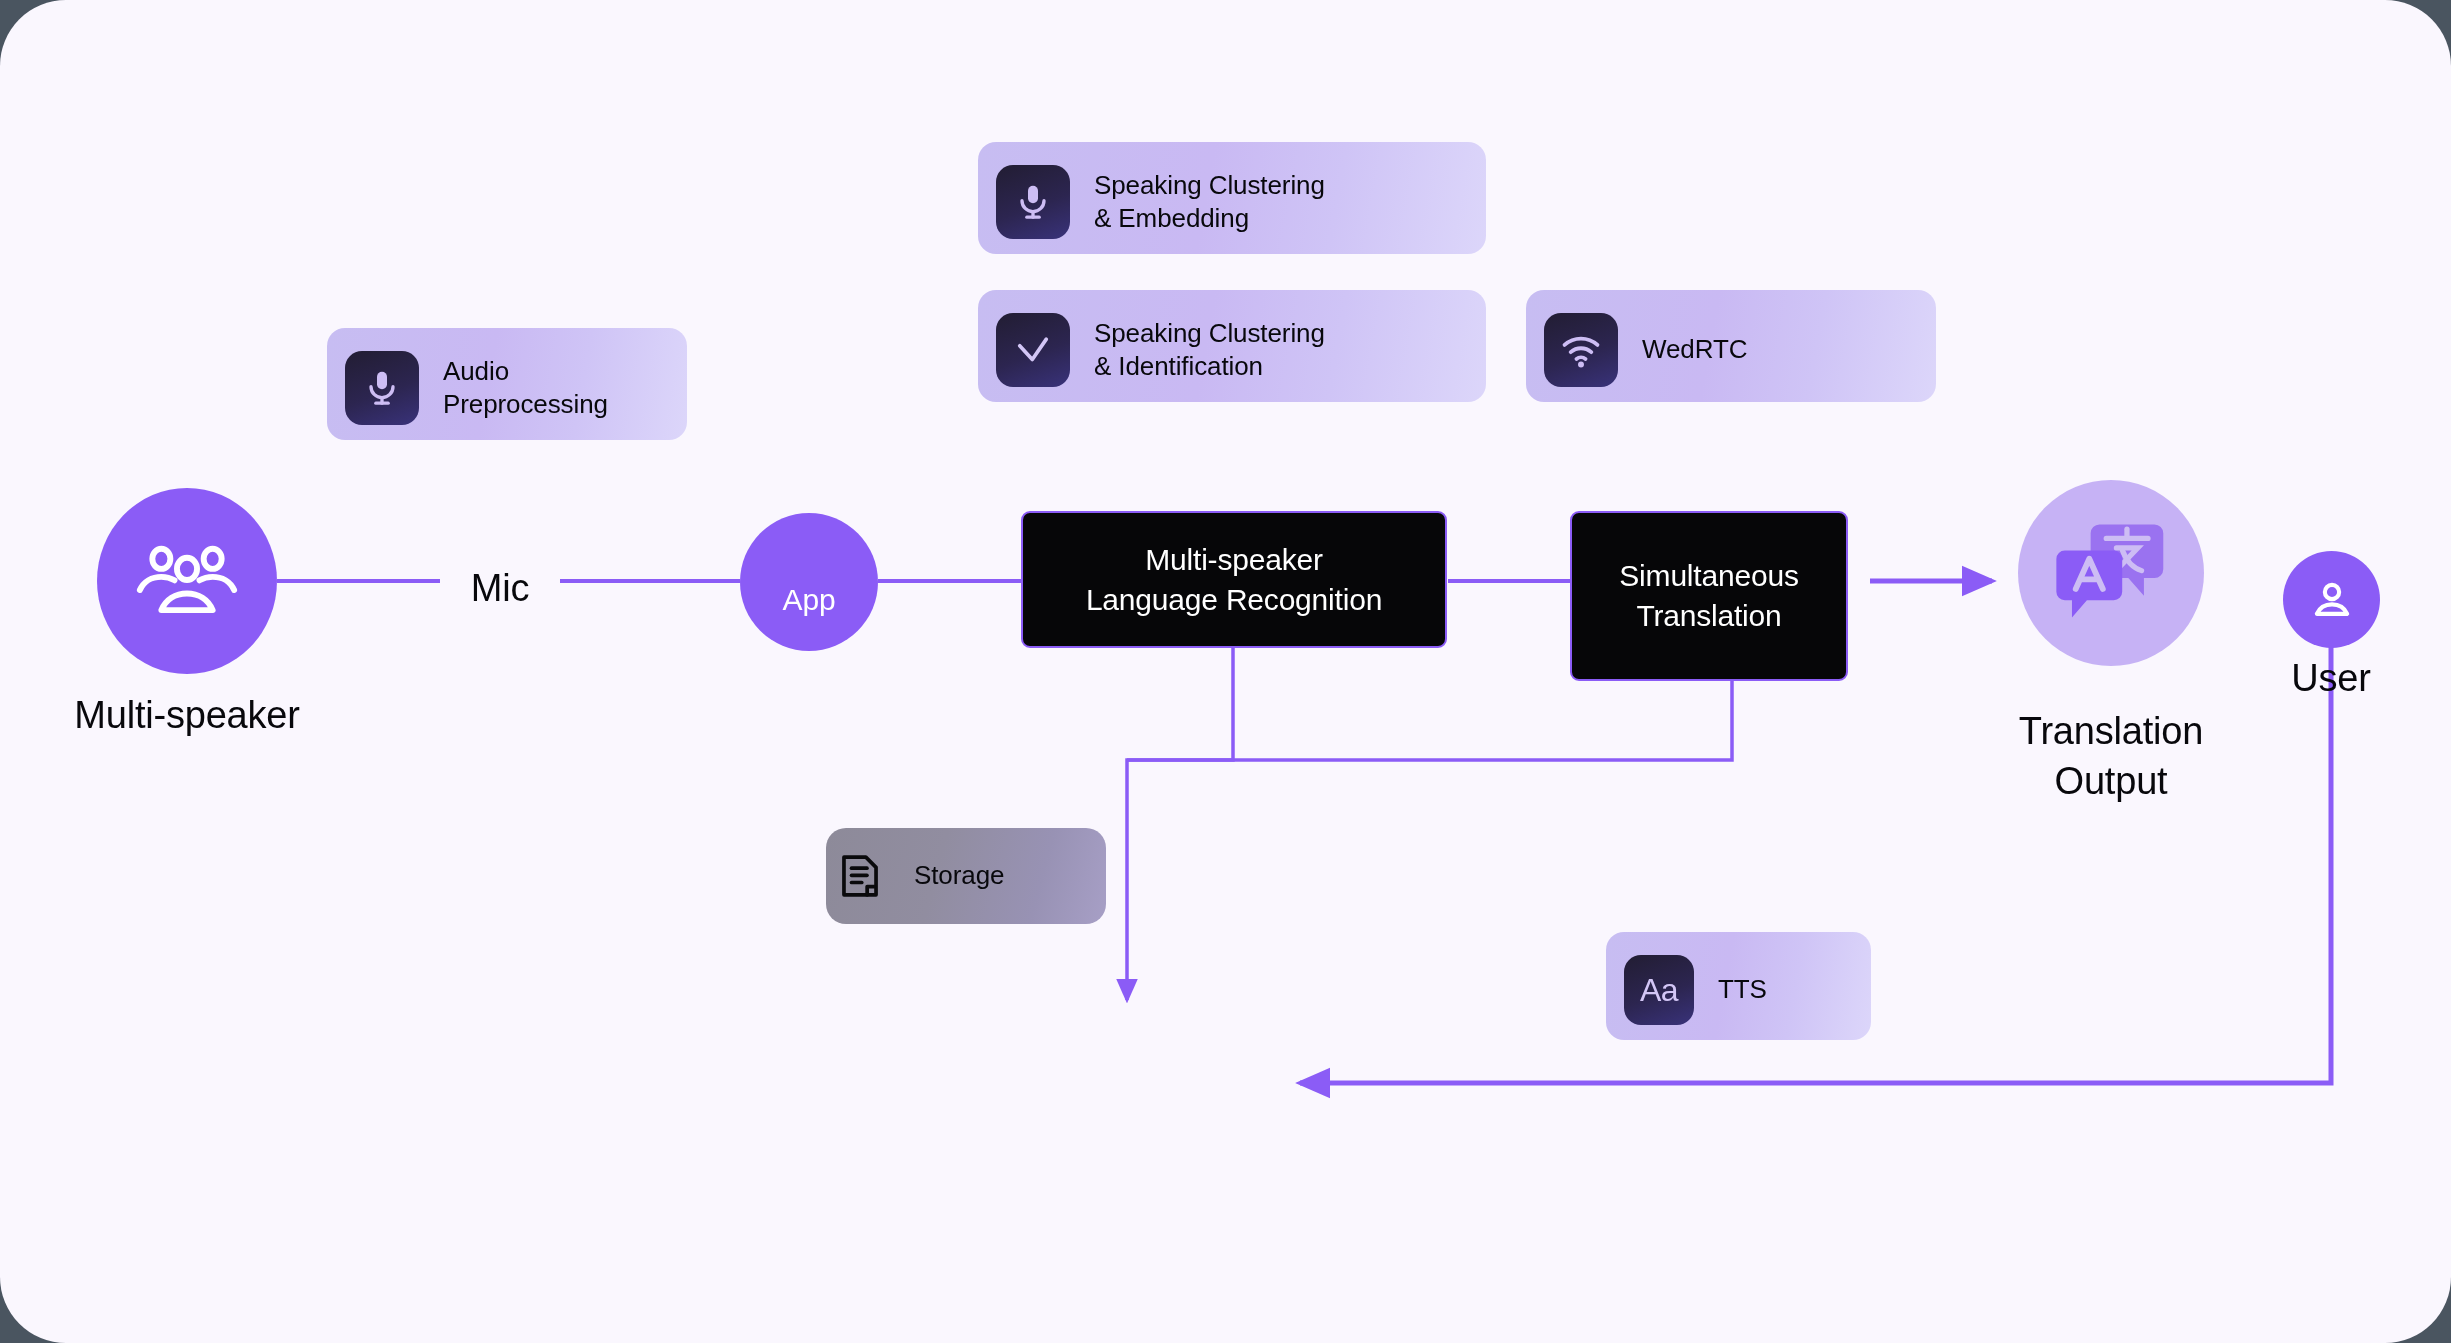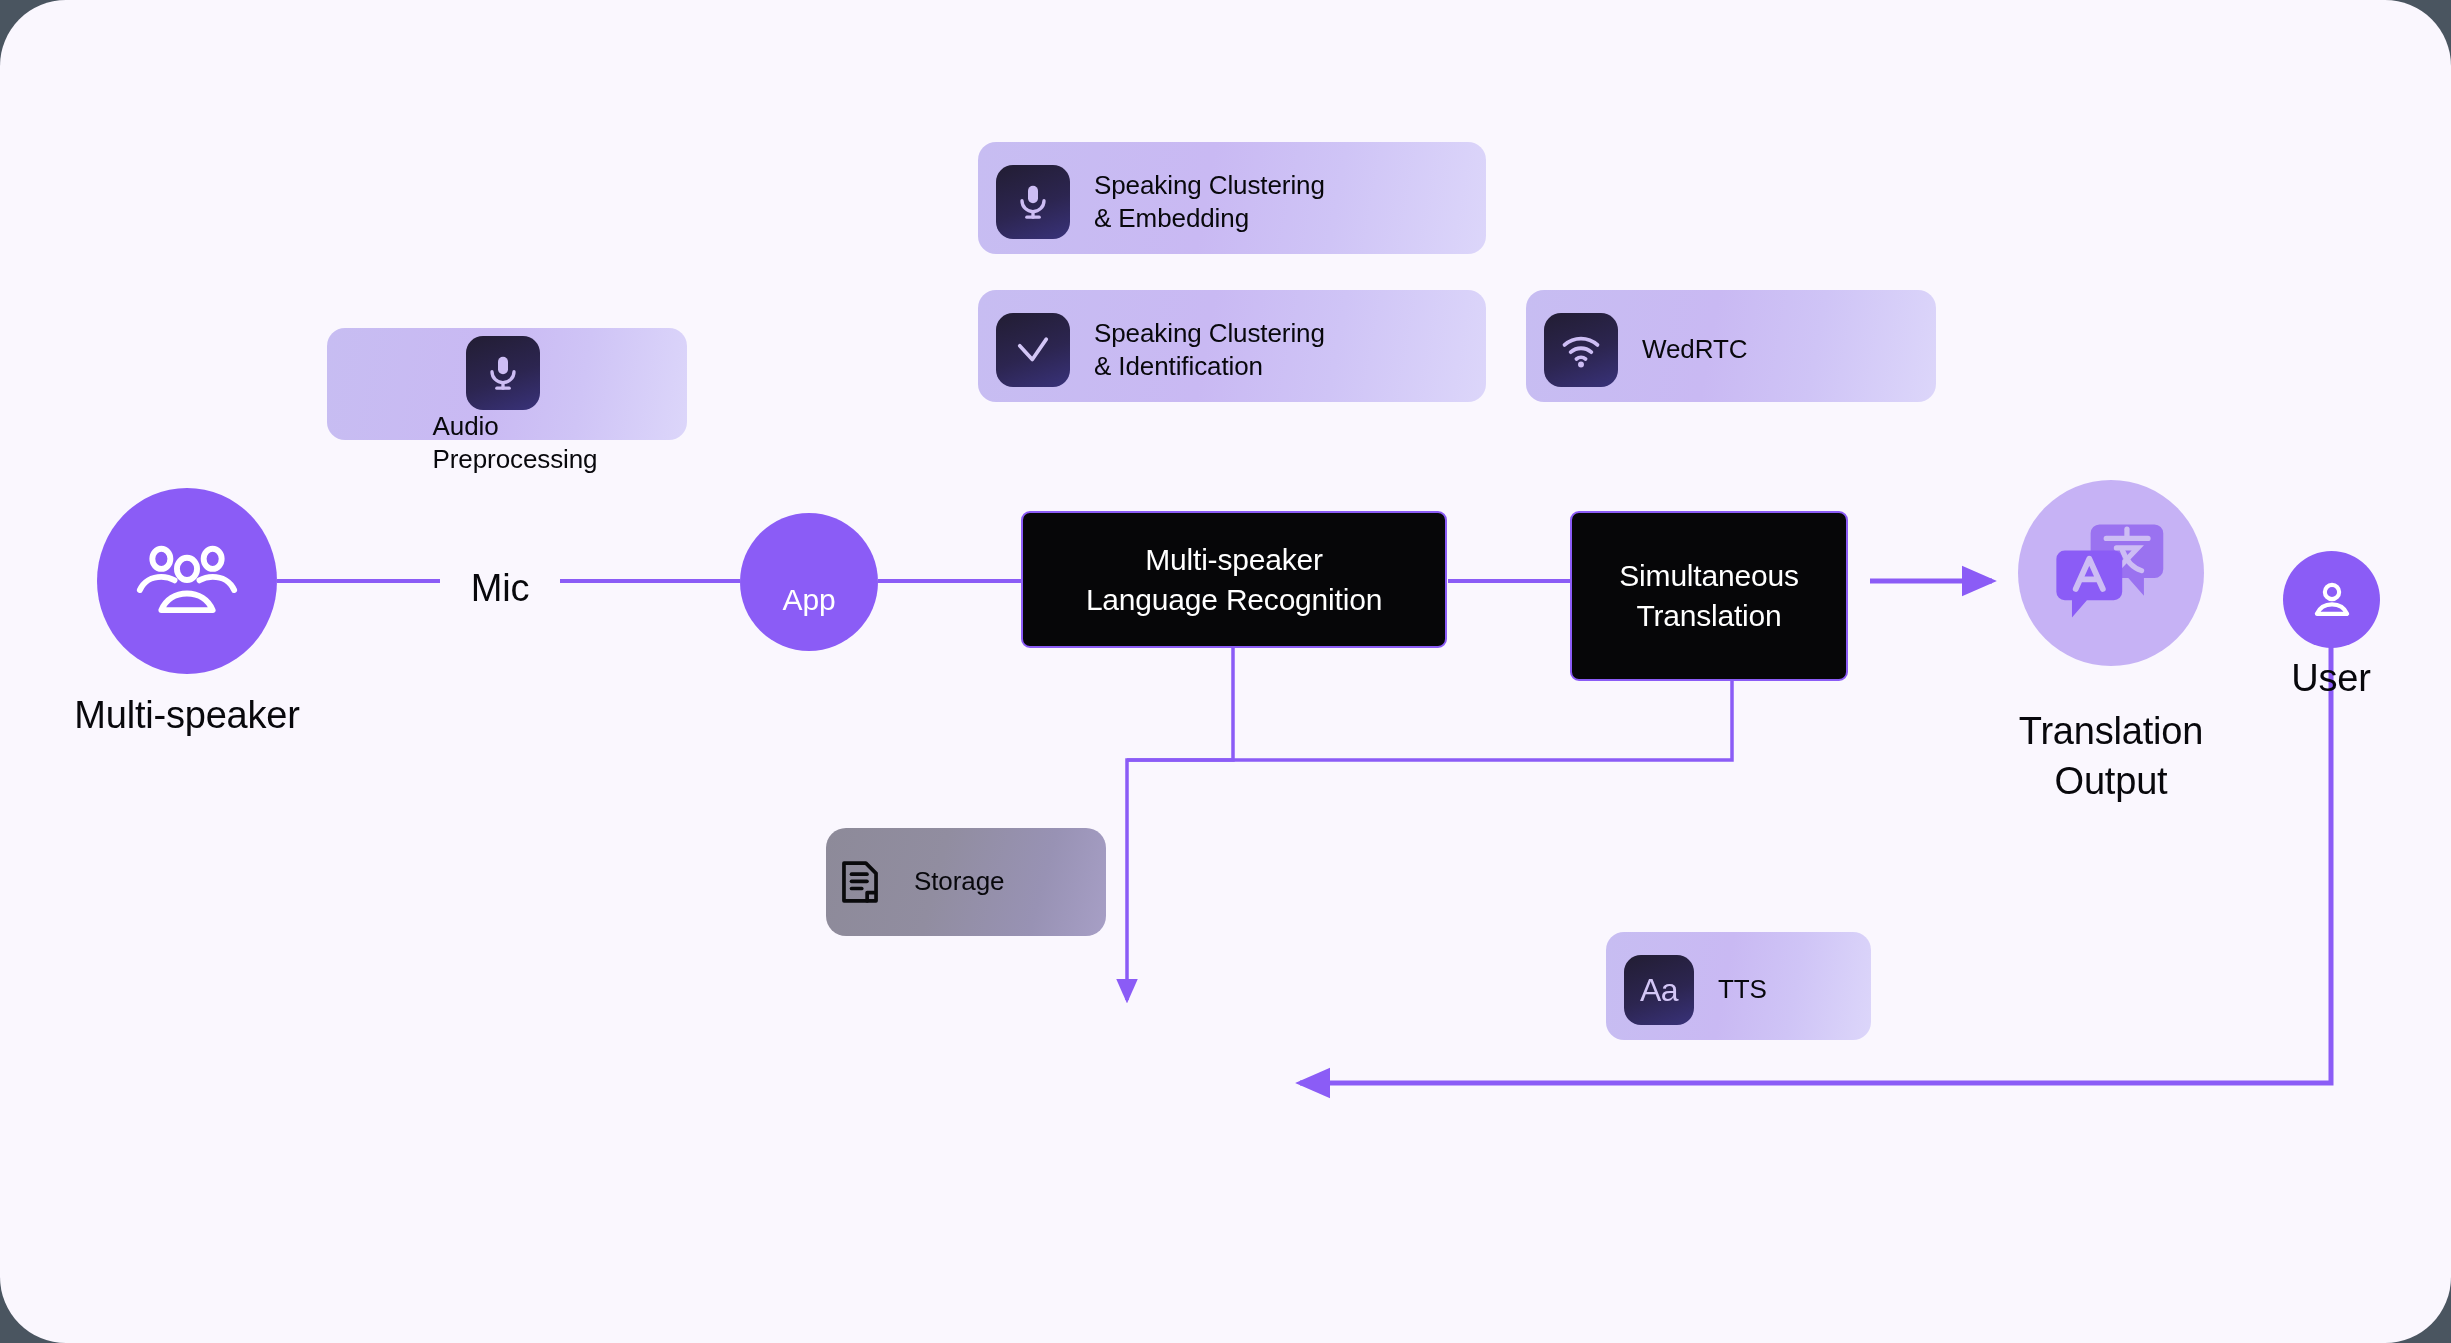--- a/index.html
+++ b/index.html
@@ -135,21 +135,21 @@
       <line x1="1870" y1="581" x2="1992" y2="581" stroke-width="5" marker-end="url(#arrow-right)"></line>
 
       <path d="M 1233 645 L 1233 760 L 1127 760 L 1127 1000" stroke-width="3.5" marker-end="url(#arrow-right)"></path>
 
       <path d="M 1732 645 L 1732 760 L 1127 760" stroke-width="3.5"></path>
 
       <path d="M 2331 625 L 2331 1083 L 1300 1083" stroke-width="5" marker-end="url(#arrow-right)"></path>
     </g>
   </svg>
 
-  <div class="card" style="left:327px; top:328px; width:360px; height:112px;flex-direction:column;">
+  <div class="card" style="left:327px; top:328px; width:360px; height:112px;">
     <span class="tile">
       <svg width="40" height="40" viewBox="0 0 24 24" fill="none" stroke="#cdbdf4" stroke-width="2" stroke-linecap="round" stroke-linejoin="round">
         <rect x="9" y="2.2" width="6" height="10.6" rx="3" fill="#cdbdf4" stroke="none"></rect>
         <path d="M5.4 11.2a6.6 6.6 0 0 0 13.2 0"></path>
         <line x1="12" y1="17.9" x2="12" y2="21.1"></line>
         <line x1="8.3" y1="21.1" x2="15.7" y2="21.1"></line>
       </svg>
     </span>
     <span class="card-label">Audio
 Preprocessing</span>
@@ -183,21 +183,21 @@
       <svg width="42" height="42" viewBox="0 0 24 24" fill="none" stroke="#cdbdf4" stroke-width="2.2" stroke-linecap="round">
         <path d="M2.6 9.1a14 14 0 0 1 18.8 0"></path>
         <path d="M6.1 13.2a9 9 0 0 1 11.8 0"></path>
         <path d="M9.4 17.1a4.2 4.2 0 0 1 5.2 0"></path>
         <circle cx="12" cy="20.3" r="1.7" fill="#cdbdf4" stroke="none"></circle>
       </svg>
     </span>
     <span class="card-label">WedRTC</span>
   </div>
 
-  <div class="card storage" style="left:826px; top:828px; width:280px; height:108px;padding-left:8px;">
+  <div class="card storage" style="left:826px; top:828px; width:280px; height:96px;padding-left:8px;">
     <span style="display:flex;">
       <svg width="52" height="52" viewBox="0 0 24 24" fill="none" stroke="#0a0a0c" stroke-width="1.7" stroke-linecap="round" stroke-linejoin="round">
         <path d="M4.6 3.3h10.1l4.7 4.7v12.7H4.6z"></path>
         <path d="M18.6 16.9h-3.3v3.8"></path>
         <line x1="8.1" y1="8.4" x2="15.2" y2="8.4"></line>
         <line x1="8.1" y1="11.7" x2="15.2" y2="11.7"></line>
         <line x1="8.1" y1="15" x2="12.8" y2="15"></line>
       </svg>
     </span>
     <span class="card-label">Storage</span>

